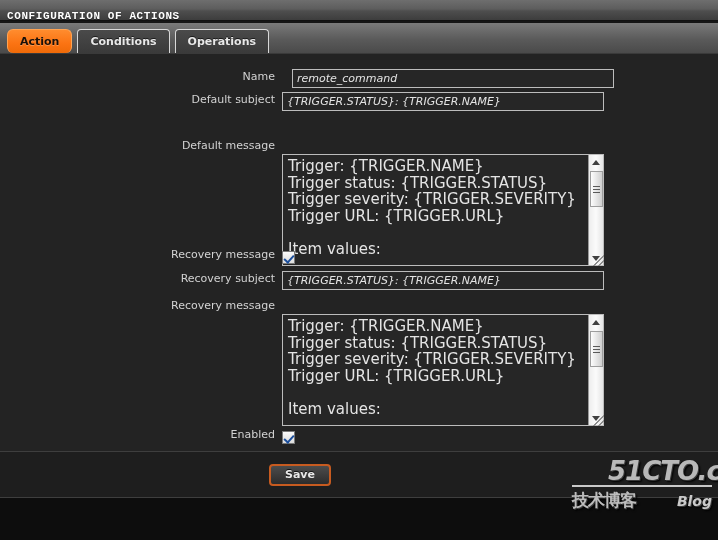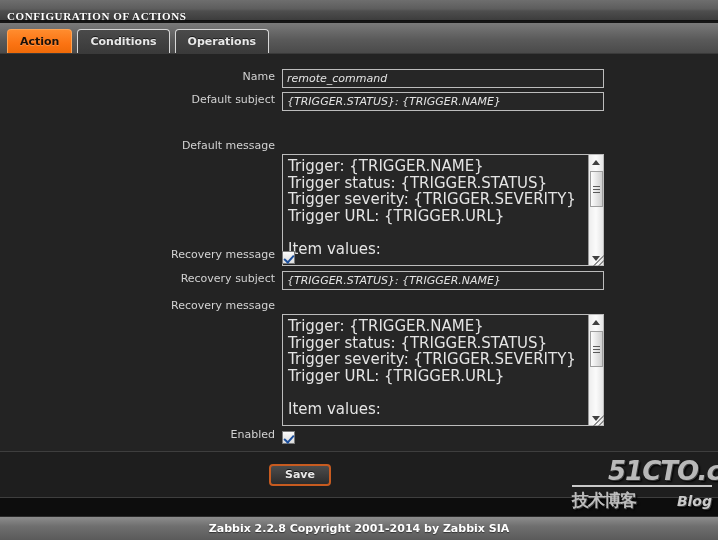--- a/index.html
+++ b/index.html
@@ -38,21 +38,21 @@
     left: 7px; top: 0; right: 2px; bottom: 0;
     display: flex;
     align-items: center;
   }
   .titlebar-text {
     font-size: 11px;
     font-weight: bold;
     color: #ffffff;
     letter-spacing: 0.6px;
     text-shadow: 0 1px 1px #1a1a1a;
-    font-family: Liberation Serif, serif;
+    font-family: Liberation Mono, monospace;
     margin-top: 11px;
   }
 
   
   .tabstrip {
     position: absolute;
     left: 0; top: 21px;
     width: 718px;
     height: 32px;
     background: linear-gradient(to bottom, #7a7a7a 0%, #5a5a5a 55%, #4a4a4a 100%);
@@ -83,20 +83,21 @@
     box-sizing: border-box;
     cursor: pointer;
     white-space: nowrap;
     text-shadow: 0 -1px 0 #1b1b1b;
   }
   .tab.active {
     background: linear-gradient(to bottom, #ff8c2e 0%, #fb7312 60%, #ef6a08 100%);
     color: #1a1008;
     border-color: #ffa352;
     text-shadow: 0 1px 0 rgba(255,255,255,0.25);
+    border-radius: 6px;
   }
 
   
   .formpanel {
     position: absolute;
     left: 0; top: 53px;
     width: 718px;
     height: 398px;
     background: #232323;
     border-top: 1px solid #3a3a3a;
@@ -367,21 +368,21 @@
         <span>Conditions</span>
       </div>
       <div class="tab">
         <span>Operations</span>
       </div>
     </div>
   </div>
 
   <div class="formpanel">
 
-    <div class="formrow" style="top:15px;">
+    <div class="formrow" style="top:15px;gap:10px;">
       <div class="flabel">Name</div>
       <div class="fctl">
         <input class="tinput" type="text" value="remote_command" style="">
       </div>
     </div>
 
     <div class="formrow" style="top:38px;">
       <div class="flabel">Default subject</div>
       <div class="fctl">
         <input class="tinput" type="text" value="{TRIGGER.STATUS}: {TRIGGER.NAME}" style="">
@@ -475,17 +476,14 @@
 
   <div class="watermark">
     <div class="wm-main">51CTO.com</div>
     <div class="wm-rule"></div>
     <div class="wm-sub">
       <span class="wm-cn">技术博客</span>
       <span class="wm-blog">Blog</span>
     </div>
   </div>
 
-  <div class="copyfooter">
-    <span class="copytext">Zabbix 2.2.8 Copyright 2001-2014 by Zabbix SIA</span>
-  </div>
 
 </div>
 
 </body></html>

